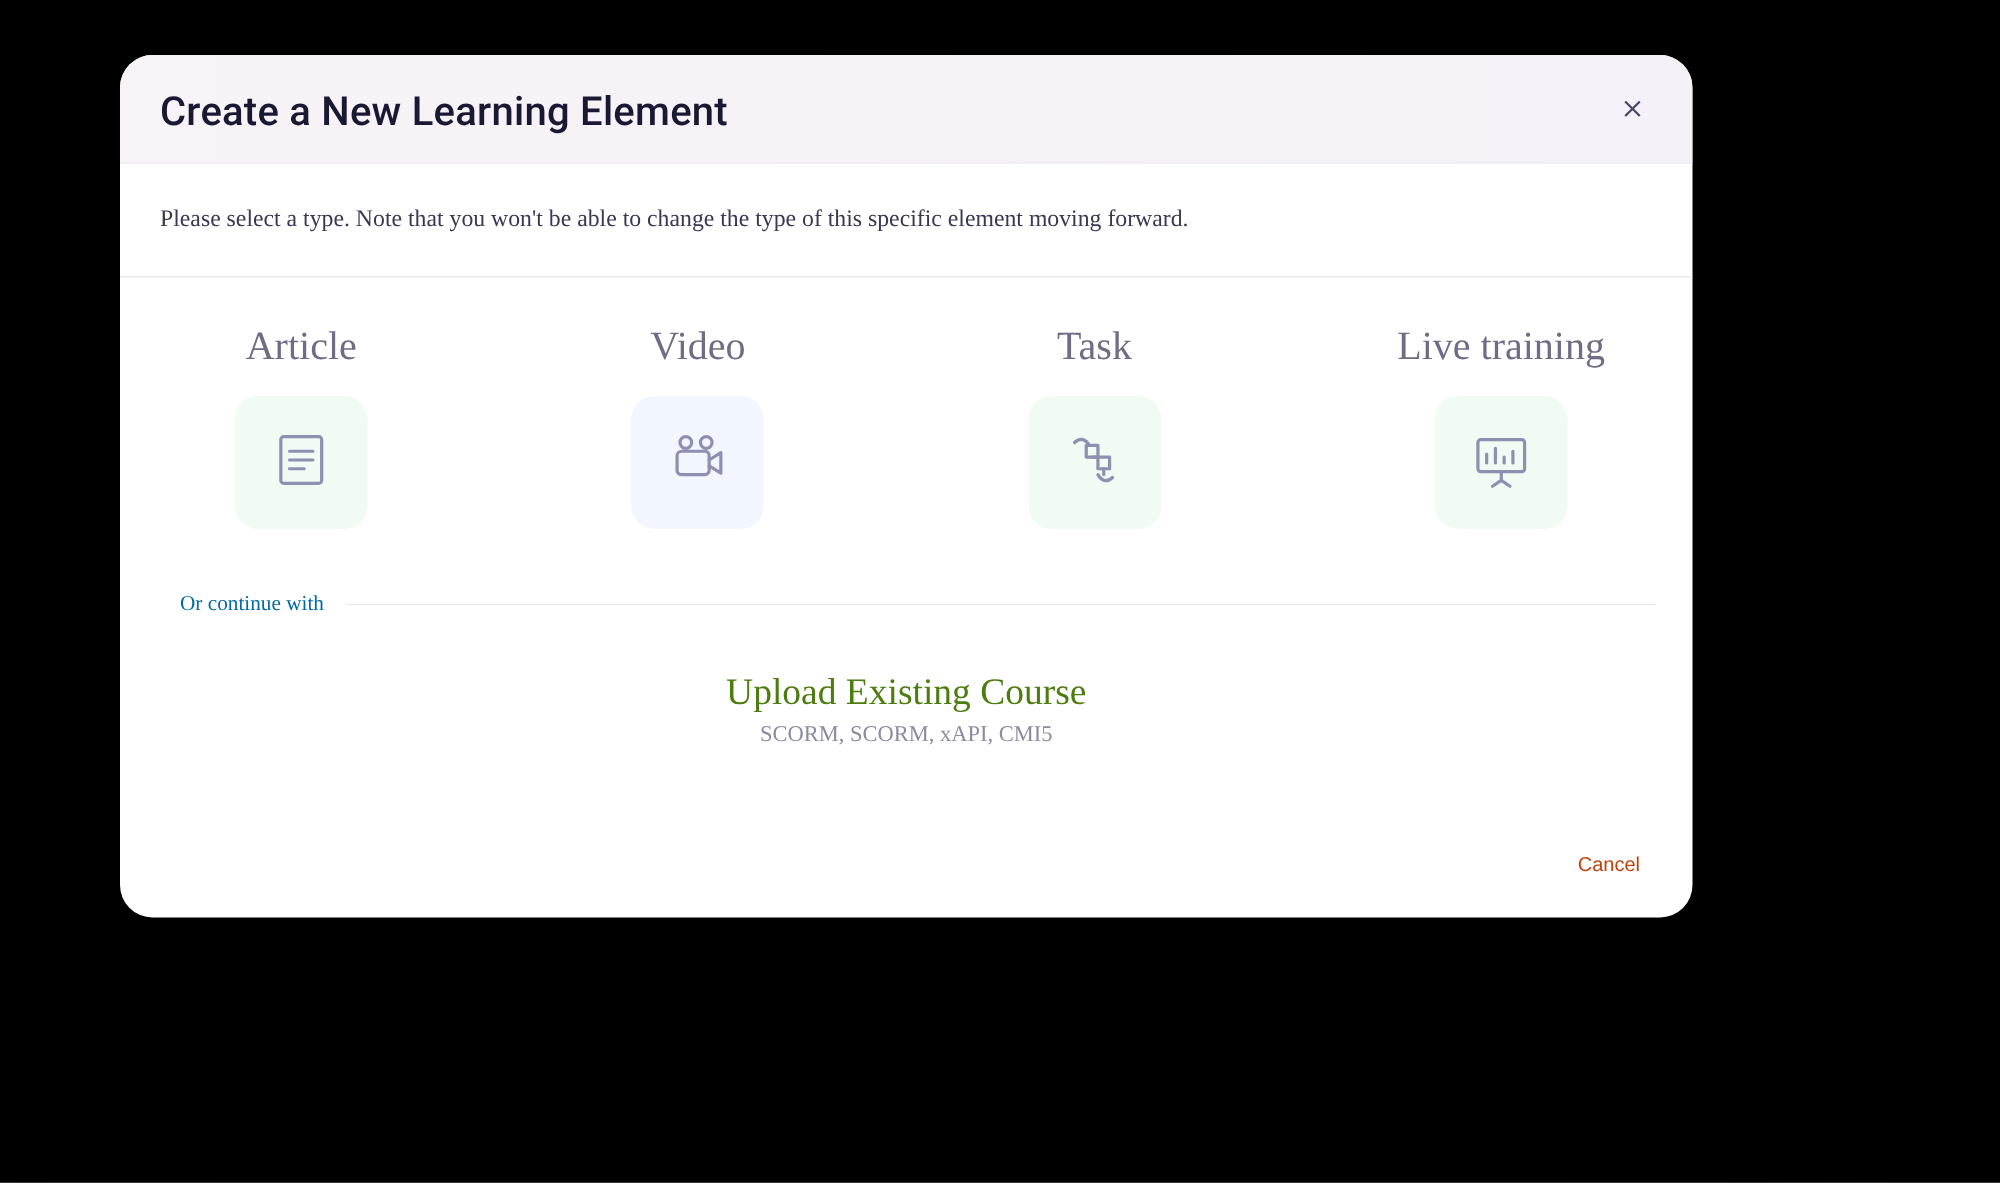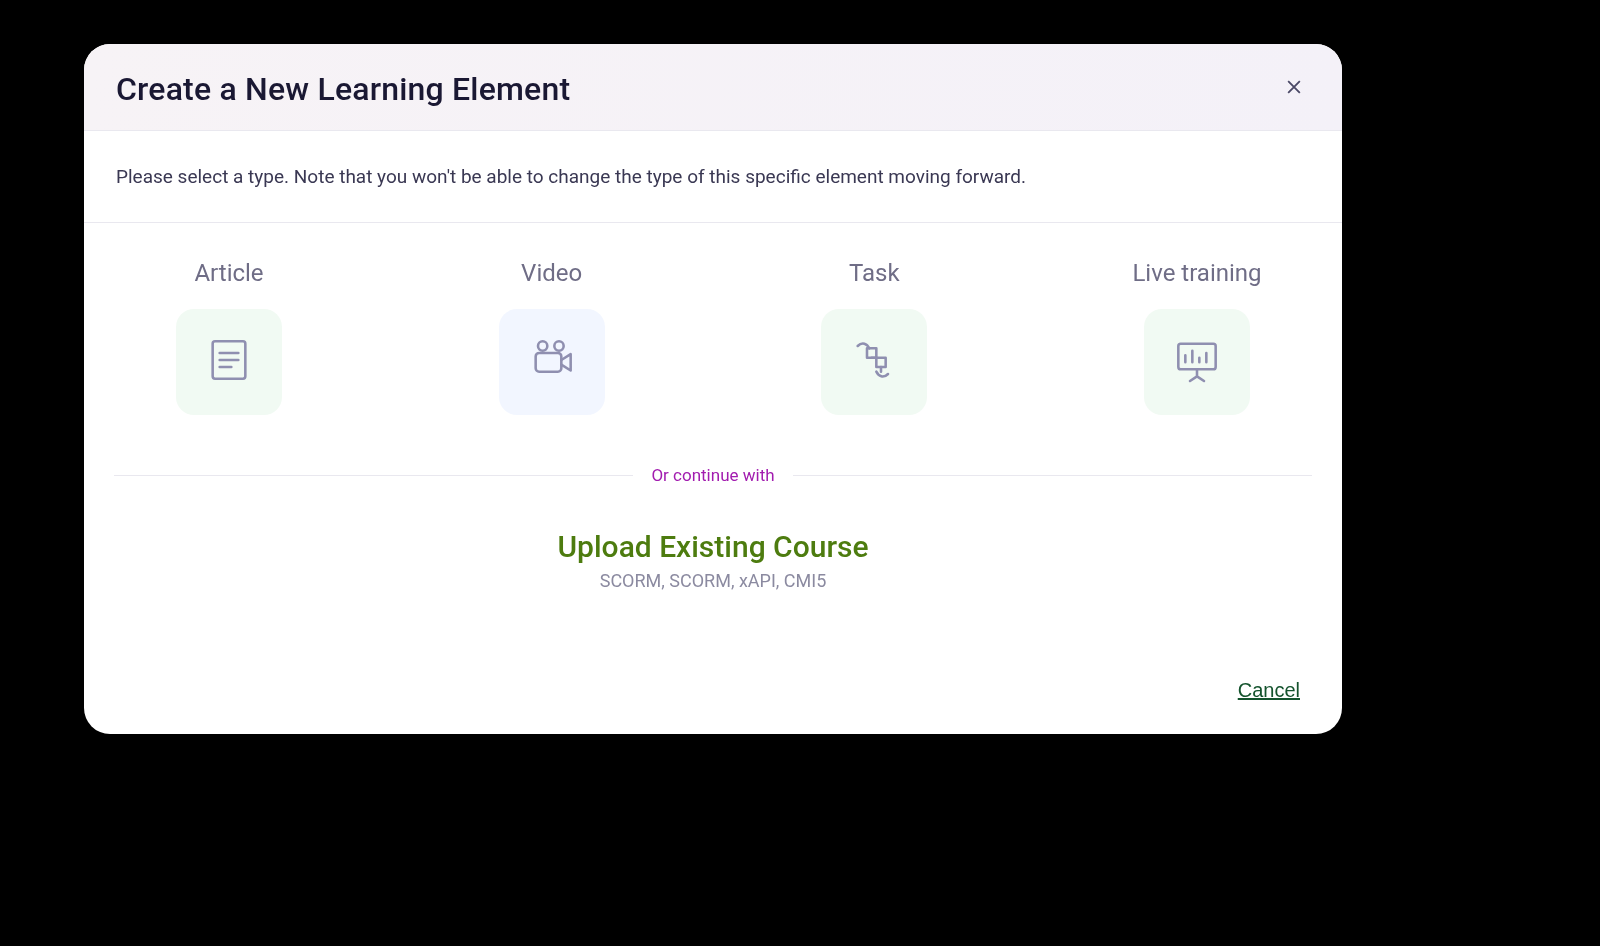--- a/index.html
+++ b/index.html
@@ -29,21 +29,21 @@
   .stage{
     width:1600px;
     height:946px;
     display:flex;
     align-items:flex-start;
     justify-content:flex-start;
     position:relative;
   }
   .modal{
     position:absolute;
-    left:84px;
+    left:96px;
     top:44px;
     width:1258px;
     height:690px;
     background:var(--panel);
     border-radius:26px;
     box-shadow:
       0 40px 90px 10px rgba(0,0,0,.55),
       0 10px 30px rgba(0,0,0,.35);
     overflow:hidden;
   }
@@ -64,20 +64,21 @@
   .close-btn{
     width:32px;height:32px;
     display:flex;align-items:center;justify-content:center;
     color:#4a4866;
     cursor:pointer;
     border-radius:8px;
   }
   .close-btn svg{width:20px;height:20px;stroke:currentColor}
   .modal-body{
     padding:34px 30px 0 30px;
+    font-family:Liberation Serif, serif;
   }
   .instruction{
     font-size:19px;
     color:#3a3853;
     margin:0 0 34px 2px;
   }
   .divider{
     height:1px;background:var(--divider);
     margin:0 -30px;
   }
@@ -91,38 +92,37 @@
   .type-item{
     display:flex;
     flex-direction:column;
     align-items:center;
     gap:22px;
     cursor:pointer;
     user-select:none;
     min-width:150px;
   }
   .type-label{
-    font-size:24px;
+    font-size:32px;
     color:var(--muted);
     white-space:nowrap;
   }
   .tile{
     width:106px;height:106px;
     border-radius:18px;
     display:flex;align-items:center;justify-content:center;
     box-shadow:0 1px 0 rgba(0,0,0,0);
   }
   .tile.green{background:var(--tile-green)}
   .tile.blue{background:var(--tile-blue)}
   .tile.yellow{background:var(--tile-yellow)}
   .tile svg{width:56px;height:56px;stroke:var(--icon);fill:none;stroke-width:2.2;stroke-linecap:round;stroke-linejoin:round}
   .or-divider{
     position:relative;
-    text-align:center;
-    color:#a21caf;
+    color:#0369a1;
     font-size:17px;
     padding:8px 0;
   }
   .or-divider::before{
     content:"";
     position:absolute;
     left:0;right:0;top:50%;
     height:1px;background:var(--divider);
     z-index:0;
   }
@@ -148,27 +148,26 @@
     margin-top:6px;
   }
   .modal-footer{
     position:absolute;
     right:34px;
     bottom:26px;
     display:flex;
     gap:16px;
   }
   .btn{
-    font-size:20px;
-    color:#14532d;
+    font-size:16px;
+    color:#c2410c;
     background:transparent;
     border:none;
     cursor:pointer;
     padding:6px 8px;
-    text-decoration:underline;
   }
   .halo{
     position:absolute;
     inset:0;
     pointer-events:none;
   }
   .halo::before{
     content:"";
     position:absolute;
     left:24px; top:34px;

